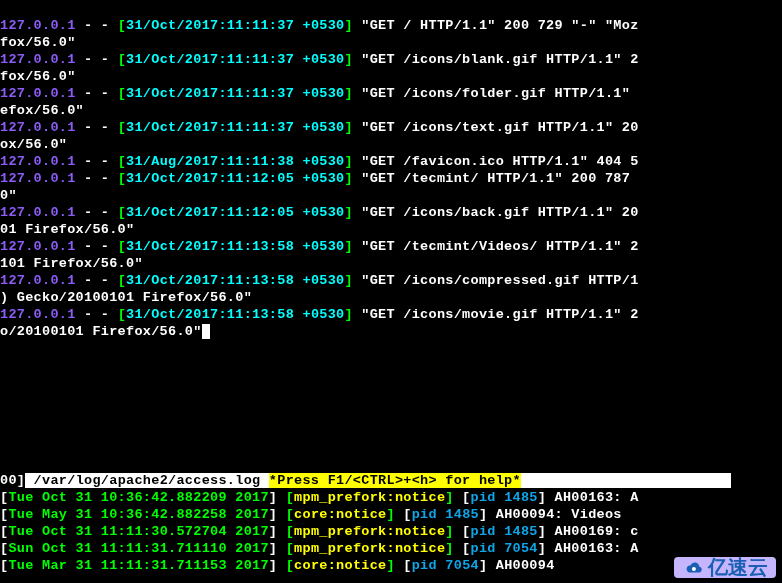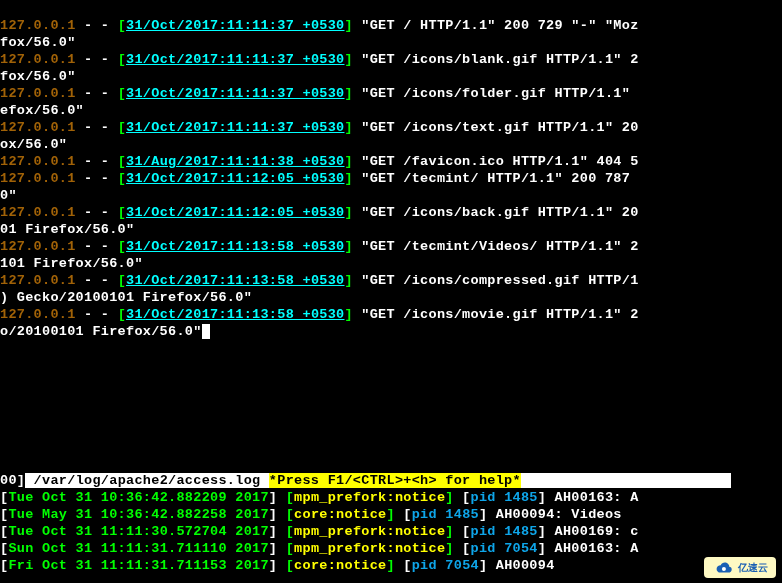--- a/index.html
+++ b/index.html
@@ -13,24 +13,24 @@
     line-height: 17px;
     color: #fff;
     overflow: hidden;
     font-weight: bold;
     letter-spacing: 0.3px;
   }
   .terminal {
     white-space: pre;
     padding: 0;
   }
-  .ip { color: #a16207; }
+  .ip { color: #8b5cf6; }
   .dash { color: #fff; }
   .br { color: #00ff00; }
-  .ts { color: #00ffff; text-decoration: underline; }
+  .ts { color: #00ffff; }
   .req { color: #fff; }
   .wrap { color: #fff; }
   .cursor {
     display: inline-block;
     width: 8px;
     height: 15px;
     background: #fff;
     vertical-align: text-bottom;
   }
   .gap { height: 132px; }
@@ -47,26 +47,26 @@
   .sys .m { color: #ffff00; }
   .sys .p { color: #0ea5e9; }
   .sys .code { color: #fff; text-align: right; }
   .sys .brw { color: #fff; }
   .sys .gbr { color: #00ff00; }
 
   .watermark {
     position: absolute;
     right: 6px;
     bottom: 5px;
-    background: #fef9c3;
+    background: #c4b5fd;
     color: #1a5fb4;
     border-radius: 4px;
     padding: 2px 8px;
     font-family: sans-serif;
-    font-size: 10px;
+    font-size: 20px;
     font-weight: bold;
     letter-spacing: 0;
     display: flex;
     align-items: center;
     gap: 4px;
   }
   .watermark svg { width: 22px; height: 16px; }
 </style>
 </head>
 <body>
@@ -88,21 +88,21 @@
 <span class="ip">127.0.0.1</span><span class="dash"> - - </span><span class="br">[</span><span class="ts">31/Oct/2017:11:13:58 +0530</span><span class="br">]</span><span class="req"> "GET /tecmint/Videos/ HTTP/1.1" 2</span>
 <span class="wrap">101 Firefox/56.0"</span>
 <span class="ip">127.0.0.1</span><span class="dash"> - - </span><span class="br">[</span><span class="ts">31/Oct/2017:11:13:58 +0530</span><span class="br">]</span><span class="req"> "GET /icons/compressed.gif HTTP/1</span>
 <span class="wrap">) Gecko/20100101 Firefox/56.0"</span>
 <span class="ip">127.0.0.1</span><span class="dash"> - - </span><span class="br">[</span><span class="ts">31/Oct/2017:11:13:58 +0530</span><span class="br">]</span><span class="req"> "GET /icons/movie.gif HTTP/1.1" 2</span>
 <span class="wrap">o/20100101 Firefox/56.0"</span><span class="cursor"></span>
 </div><div class="gap"></div><div class="statusbar"><span class="status-counter">00]</span><span class="status-path"> /var/log/apache2/access.log </span><span class="status-help">*Press F1/&lt;CTRL&gt;+&lt;h&gt; for help*</span><span class="status-rest">                         </span></div><div class="sys"><span class="brw">[</span><span class="t">Tue Oct 31 10:36:42.882209 2017</span><span class="brw">] </span><span class="gbr">[</span><span class="m">mpm_prefork:notice</span><span class="gbr">]</span><span class="brw"> [</span><span class="p">pid 1485</span><span class="brw">]</span><span class="code"> AH00163: A</span>
 <span class="brw">[</span><span class="t">Tue May 31 10:36:42.882258 2017</span><span class="brw">] </span><span class="gbr">[</span><span class="m">core:notice</span><span class="gbr">]</span><span class="brw"> [</span><span class="p">pid 1485</span><span class="brw">]</span><span class="code"> AH00094: Videos </span>
 <span class="brw">[</span><span class="t">Tue Oct 31 11:11:30.572704 2017</span><span class="brw">] </span><span class="gbr">[</span><span class="m">mpm_prefork:notice</span><span class="gbr">]</span><span class="brw"> [</span><span class="p">pid 1485</span><span class="brw">]</span><span class="code"> AH00169: c</span>
 <span class="brw">[</span><span class="t">Sun Oct 31 11:11:31.711110 2017</span><span class="brw">] </span><span class="gbr">[</span><span class="m">mpm_prefork:notice</span><span class="gbr">]</span><span class="brw"> [</span><span class="p">pid 7054</span><span class="brw">]</span><span class="code"> AH00163: A</span>
-<span class="brw">[</span><span class="t">Fri Oct 31 11:11:31.711153 2017</span><span class="brw">] </span><span class="gbr">[</span><span class="m">core:notice</span><span class="gbr">]</span><span class="brw"> [</span><span class="p">pid 7054</span><span class="brw">]</span><span class="code"> AH00094</span>
+<span class="brw">[</span><span class="t">Tue Mar 31 11:11:31.711153 2017</span><span class="brw">] </span><span class="gbr">[</span><span class="m">core:notice</span><span class="gbr">]</span><span class="brw"> [</span><span class="p">pid 7054</span><span class="brw">]</span><span class="code"> AH00094</span>
 </div>
 </div>
 
 <div class="watermark">
   <svg viewBox="0 0 24 16">
       <path fill="#1a5fb4" d="M19 7c0-3-2.5-5-5-5-2 0-3.7 1.2-4.5 3C7 5 5 6.5 5 9c0 2.2 1.8 4 4 4h9c2 0 3.5-1.5 3.5-3.5S20.5 6.5 19 7z"></path>
       <circle cx="13" cy="9" r="2.2" fill="#fff"></circle>
     </svg>
   <span>亿速云</span>
 </div>

